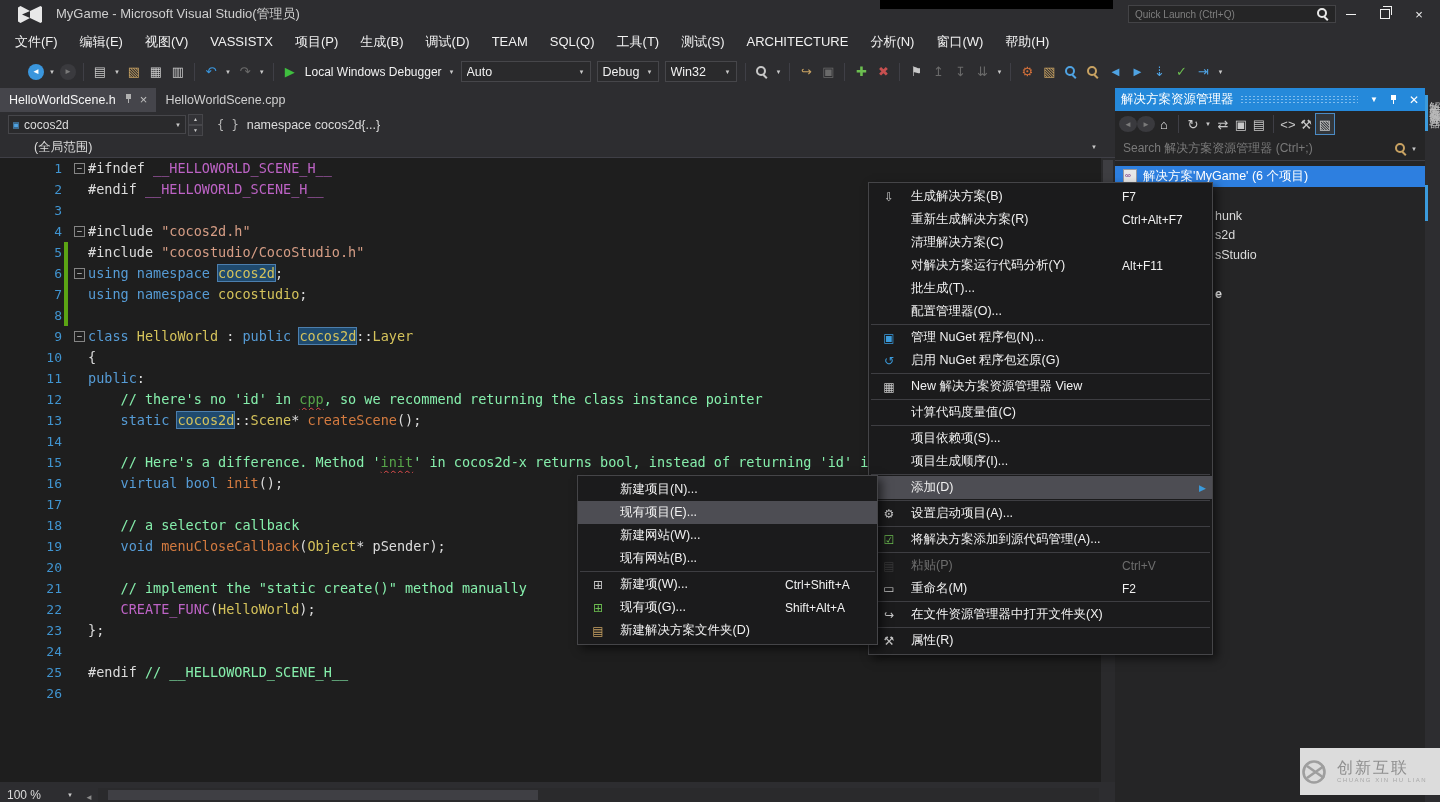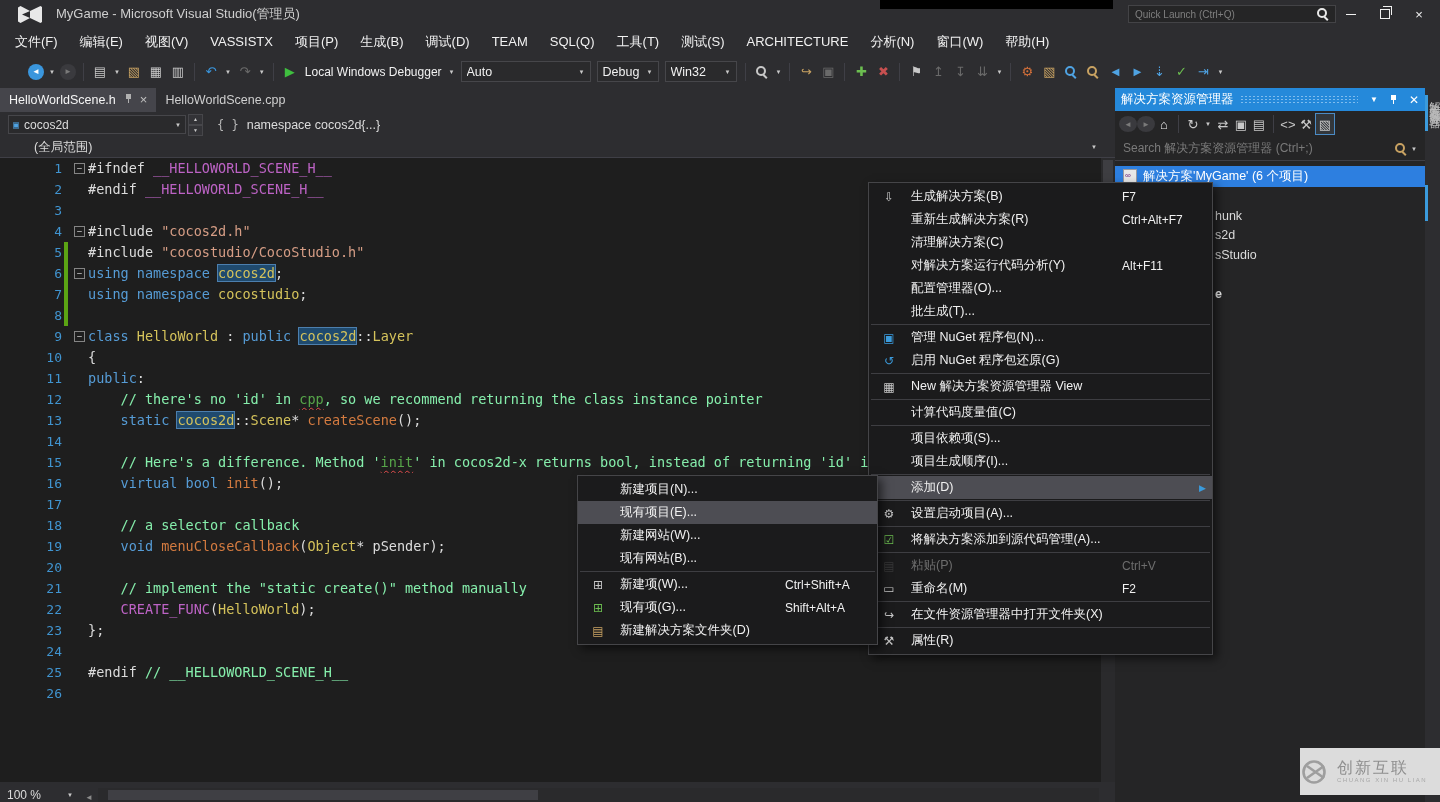--- a/index.html
+++ b/index.html
@@ -374,26 +374,26 @@
         <span class="cm-label">清理解决方案(C)</span>
         <span class="cm-sc"></span>
       </div>
       <div class="cm-item">
         <span class="cm-icon"></span>
         <span class="cm-label">对解决方案运行代码分析(Y)</span>
         <span class="cm-sc">Alt+F11</span>
       </div>
       <div class="cm-item">
         <span class="cm-icon"></span>
+        <span class="cm-label">批生成(T)...</span>
+        <span class="cm-sc"></span>
+      </div>
+      <div class="cm-item">
+        <span class="cm-icon"></span>
         <span class="cm-label">配置管理器(O)...</span>
-        <span class="cm-sc"></span>
-      </div>
-      <div class="cm-item">
-        <span class="cm-icon"></span>
-        <span class="cm-label">批生成(T)...</span>
         <span class="cm-sc"></span>
       </div>
       <div class="cm-sep"></div>
       <div class="cm-item">
         <span class="cm-icon" style="color: rgb(59, 155, 220);">▣</span>
         <span class="cm-label">管理 NuGet 程序包(N)...</span>
         <span class="cm-sc"></span>
       </div>
       <div class="cm-item">
         <span class="cm-icon" style="color: rgb(59, 155, 220);">↺</span>

